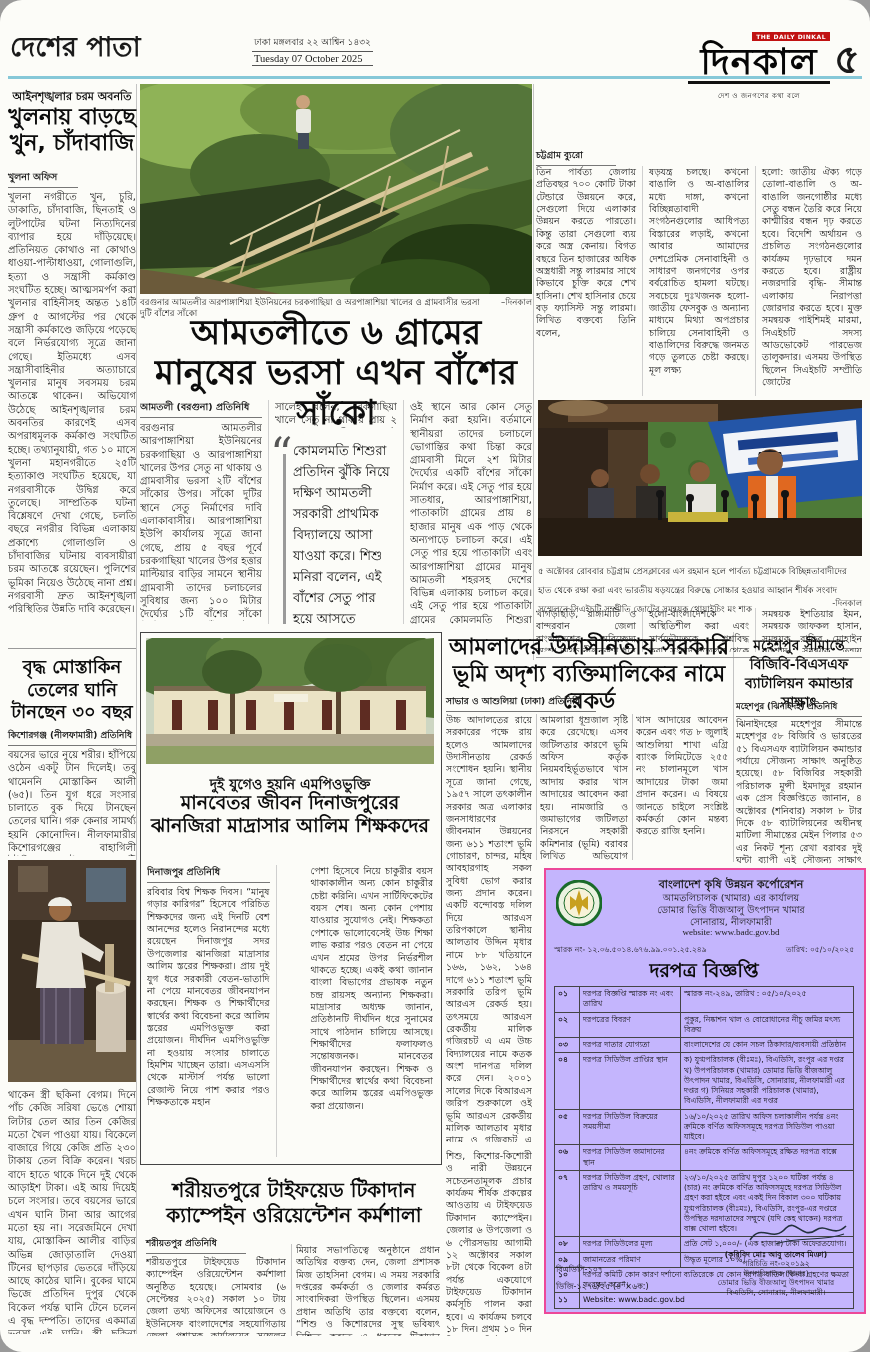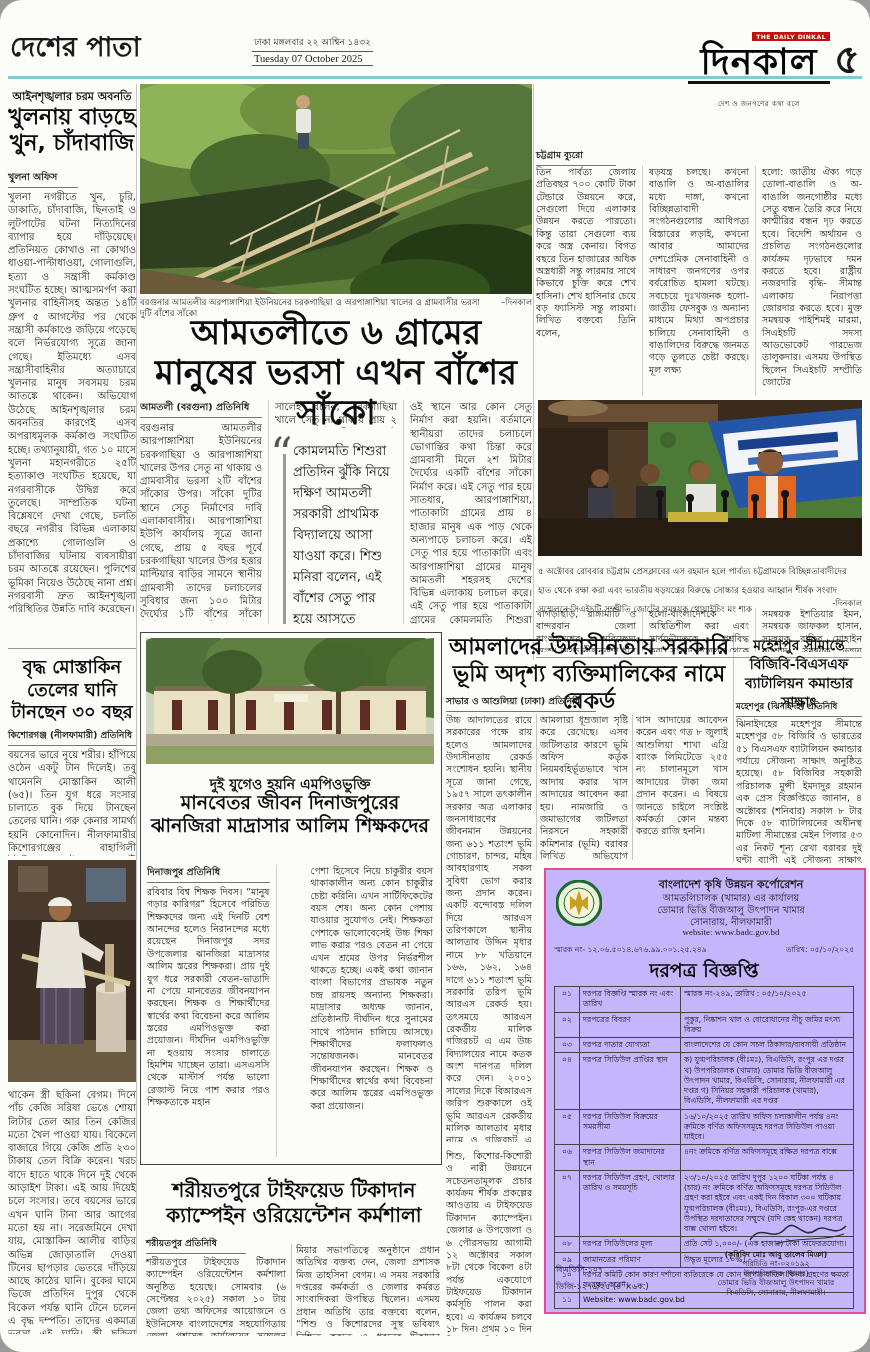--- a/index.html
+++ b/index.html
@@ -21,25 +21,25 @@
   .col:last-child{border-right:none;padding-right:0;}
   .pullquote{position:relative;margin:6px 0 4px 0;padding:6px 2px 10px 18px;
              font-size:13px;line-height:1.62;border-bottom:2px solid #9a9a9a;color:#111;}
   .pullquote::before{content:"";position:absolute;left:8px;top:20px;bottom:6px;width:3px;background:#9a9a9a;}
   .pullquote::after{content:"\201C";position:absolute;left:-5px;top:-16px;font-size:44px;color:#555;
                     font-family:"DejaVu Serif","Liberation Serif",serif;}
   .boxed{border:1px solid #444;background:#fcfcf8;}
   .tender-box{border:2px solid #ec4899;background:#c4b5fd;}
   .tender-table{border-collapse:collapse;width:100%;font-size:7.6px;line-height:1.35;}
   .tender-table td{border:1px solid #444;padding:2px 3px;vertical-align:top;color:#111;}
-  .tender-table .c-no{width:18px;text-align:center;}
+  .tender-table .c-no{width:18px;text-align:left;font-weight:bold;}
   .tender-table .c-label{width:94px;}
   .masthead{font-weight:900;font-size:36px;letter-spacing:1px;border-bottom:3px solid #111;line-height:1.05;color:#050505;}
   .masthead-tag{background:#c11212;color:#fff;font-size:6px;font-weight:bold;padding:1px 4px;letter-spacing:.5px;}
-  .masthead-tagline{font-size:7px;text-align:center;letter-spacing:.5px;color:#222;margin-top:14px;}
+  .masthead-tagline{font-size:7px;text-align:center;letter-spacing:.5px;color:#222;margin-top:6px;}
   .date-line{font-size:9px;border-bottom:1px solid #555;padding:1px 2px;white-space:nowrap;}
   .date-en{font-family:"Liberation Serif","DejaVu Serif",serif;font-size:10.5px;}
   .org-c{text-align:center;line-height:1.25;}
   .sig-block{font-size:7.5px;line-height:1.25;text-align:center;color:#111;}
   .refs{font-size:8px;line-height:2.1;color:#111;}
 </style>
 </head>
 <body>
 
 <div class="page">

